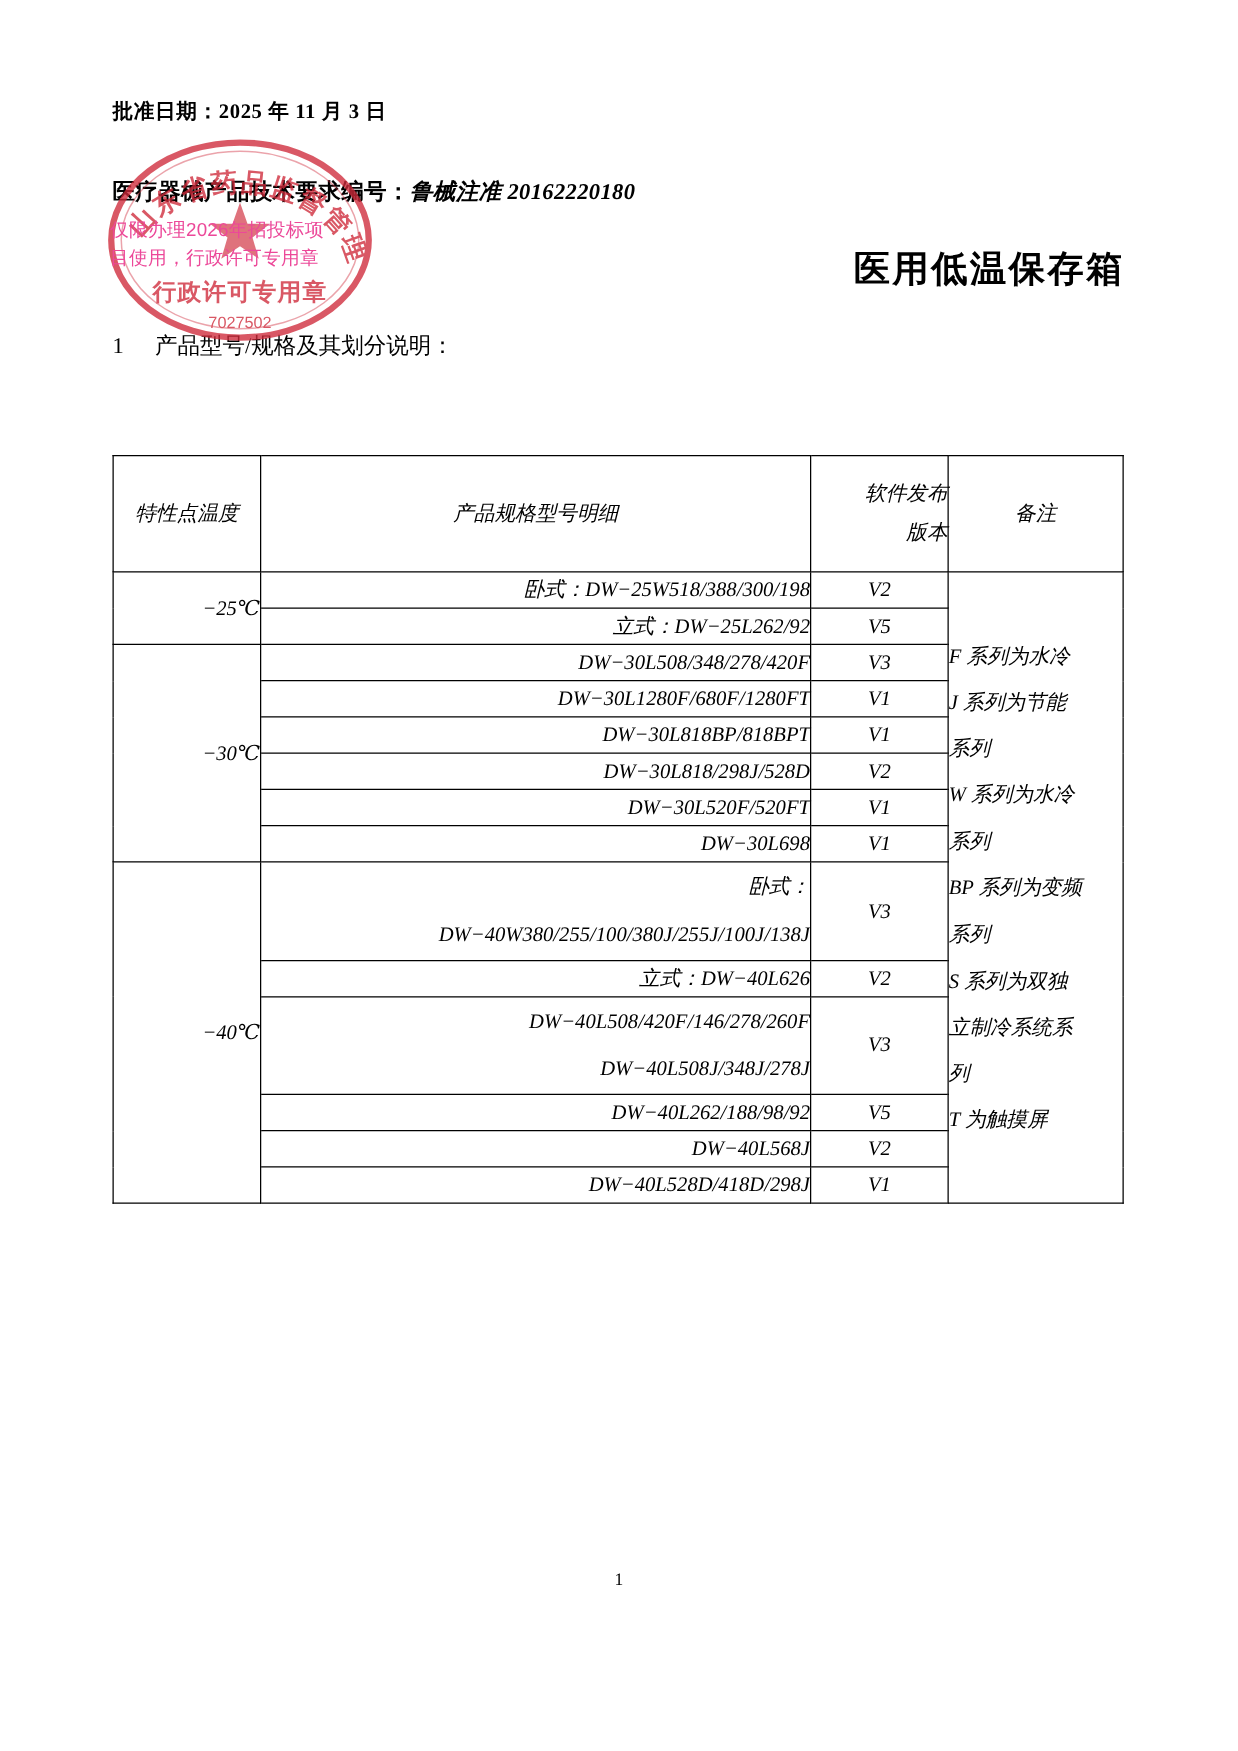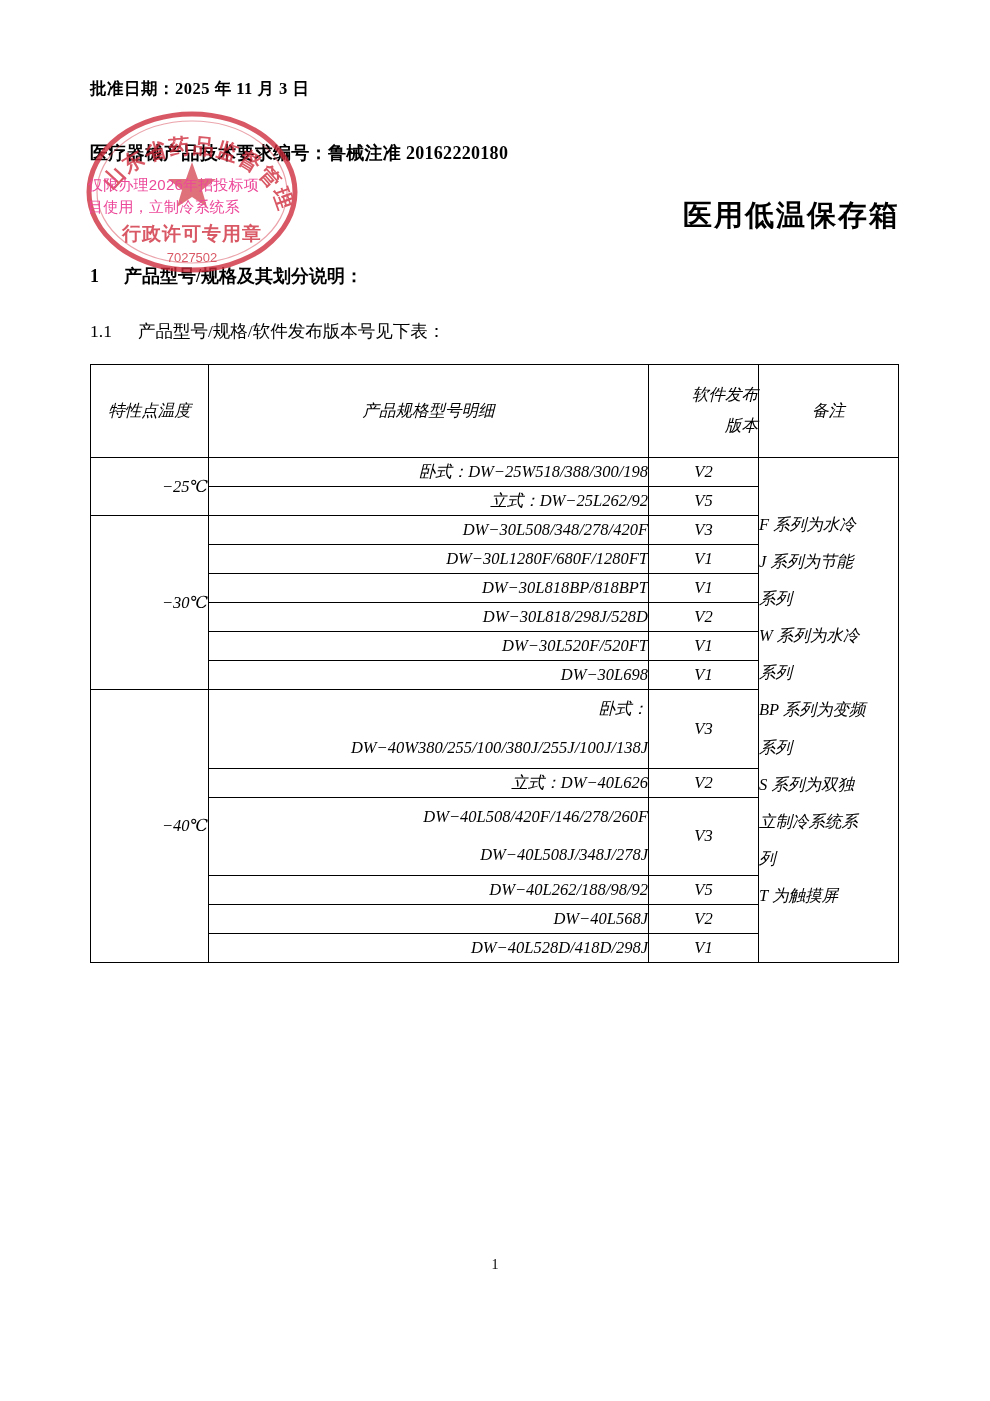--- a/index.html
+++ b/index.html
@@ -39,37 +39,38 @@
     position: absolute;
     left: 0;
     top: 127px;
     font-size: 18px;
     font-weight: bold;
     letter-spacing: 0.3px;
     white-space: nowrap;
   }
   .doc-number .num {
     font-weight: bold;
+    font-style: italic;
   }
   .doc-title {
     position: absolute;
     left: 0;
     top: 182px;
     width: 810px;
     text-align: right;
     font-size: 29px;
     font-weight: bold;
     letter-spacing: 2px;
   }
   .section-heading {
     position: absolute;
     left: 0;
     top: 250px;
     font-size: 18px;
-    font-weight: bold;
+    font-weight: normal;
     white-space: nowrap;
   }
   .section-heading .sec-num {
     display: inline-block;
     width: 34px;
   }
   .subsection {
     position: absolute;
     left: 0;
     top: 305px;
@@ -186,23 +187,20 @@
     <div class="doc-number">
       <span>医疗器械产品技术要求编号：</span><span class="num">鲁械注准 20162220180</span>
     </div>
 
     <div class="doc-title">医用低温保存箱</div>
 
     <div class="section-heading">
       <span class="sec-num">1</span><span>产品型号/规格及其划分说明：</span>
     </div>
 
-    <div class="subsection">
-      <span class="sub-num">1.1</span><span>产品型号/规格/软件发布版本号见下表：</span>
-    </div>
 
     <table class="spec">
       <colgroup>
         <col class="col-temp">
         <col class="col-model">
         <col class="col-ver">
         <col class="col-remark">
       </colgroup>
       <thead>
         <tr>
@@ -314,15 +312,15 @@
         </text>
         <polygon points="107,52 113,69 131,69 117,80 122,97 107,87 92,97 97,80 83,69 101,69" fill="#cf2a3a" opacity="0.85"></polygon>
         <text x="107" y="130" text-anchor="middle" font-family="'Liberation Serif', serif" font-size="19" font-weight="bold" fill="#cf2a3a" letter-spacing="1">行政许可专用章</text>
         <text x="107" y="152" text-anchor="middle" font-family="'Liberation Sans', sans-serif" font-size="13" fill="#cf2a3a">7027502</text>
       </g>
     </svg>
   </div>
 
   <div class="stamp-text">
     <div>仅限办理2026年招投标项</div>
-    <div>目使用，立制冷系统系</div>
+    <div>目使用，行政许可专用章</div>
   </div>
 </div>
 
 </body></html>

